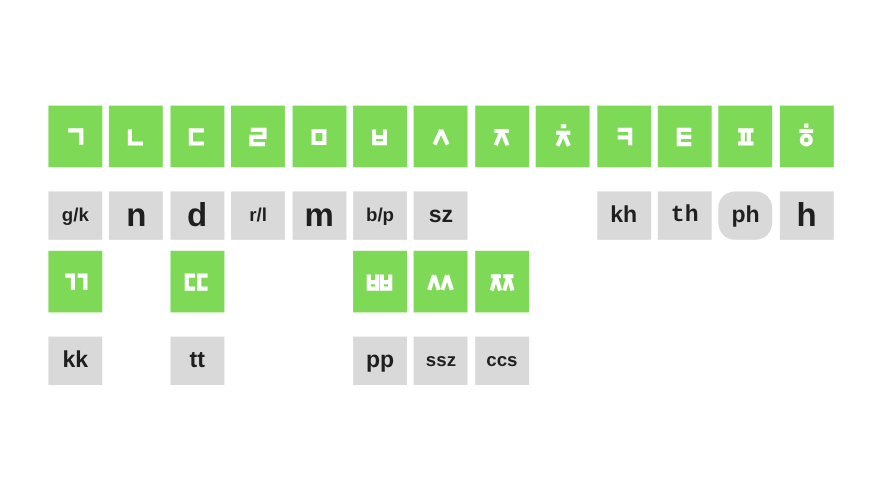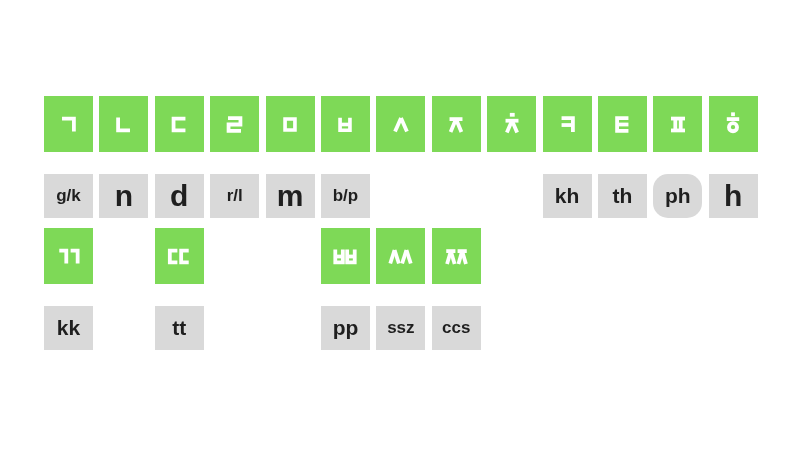--- a/index.html
+++ b/index.html
@@ -90,20 +90,23 @@
       </div>
       <div class="tile gray" style="grid-area: 2 / 6;">
         <span class="roman-3">b/p</span>
       </div>
       <div class="tile green glyph" aria-label="ㅅ" style="grid-area: 1 / 7;">
         <svg viewBox="0 0 100 100" width="28" height="27">
           <path d="M50 26 L28 76" fill="none" stroke="#ffffff" stroke-width="14"></path>
           <path d="M50 26 L72 76" fill="none" stroke="#ffffff" stroke-width="14"></path>
         </svg>
       </div>
+      <div class="tile gray" style="grid-area: 2 / 7;">
+        <span class="roman-2">sz</span>
+      </div>
       <div class="tile green glyph" aria-label="ㅈ" style="grid-area: 1 / 8;">
         <svg viewBox="0 0 100 100" width="28" height="27">
           <path d="M26 30 H74" fill="none" stroke="#ffffff" stroke-width="14"></path>
           <path d="M50 30 L30 78" fill="none" stroke="#ffffff" stroke-width="14"></path>
           <path d="M50 30 L70 78" fill="none" stroke="#ffffff" stroke-width="14"></path>
         </svg>
       </div>
       <div class="tile green glyph" aria-label="ㅊ" style="grid-area: 1 / 9;">
         <svg viewBox="0 0 100 100" width="28" height="27">
           <path d="M42 14 H60" fill="none" stroke="#ffffff" stroke-width="14"></path>
@@ -120,21 +123,21 @@
       </div>
       <div class="tile gray" style="grid-area: 2 / 10;">
         <span class="roman-2">kh</span>
       </div>
       <div class="tile green glyph" aria-label="ㅌ" style="grid-area: 1 / 11;">
         <svg viewBox="0 0 100 100" width="27" height="27">
           <path d="M72 26 H30 V74 H72" fill="none" stroke="#ffffff" stroke-width="14"></path>
           <path d="M30 50 H72" fill="none" stroke="#ffffff" stroke-width="14"></path>
         </svg>
       </div>
-      <div class="tile gray" style="grid-area: 2 / 11;">
+      <div class="tile gray" style="grid-area: 2 / 11; font-family: Liberation Mono, monospace;">
         <span class="roman-2">th</span>
       </div>
       <div class="tile green glyph" aria-label="ㅍ" style="grid-area: 1 / 12;">
         <svg viewBox="0 0 100 100" width="28" height="27">
           <path d="M24 28 H76" fill="none" stroke="#ffffff" stroke-width="14"></path>
           <path d="M24 72 H76" fill="none" stroke="#ffffff" stroke-width="14"></path>
           <path d="M40 28 V72" fill="none" stroke="#ffffff" stroke-width="14"></path>
           <path d="M60 28 V72" fill="none" stroke="#ffffff" stroke-width="14"></path>
         </svg>
       </div>

